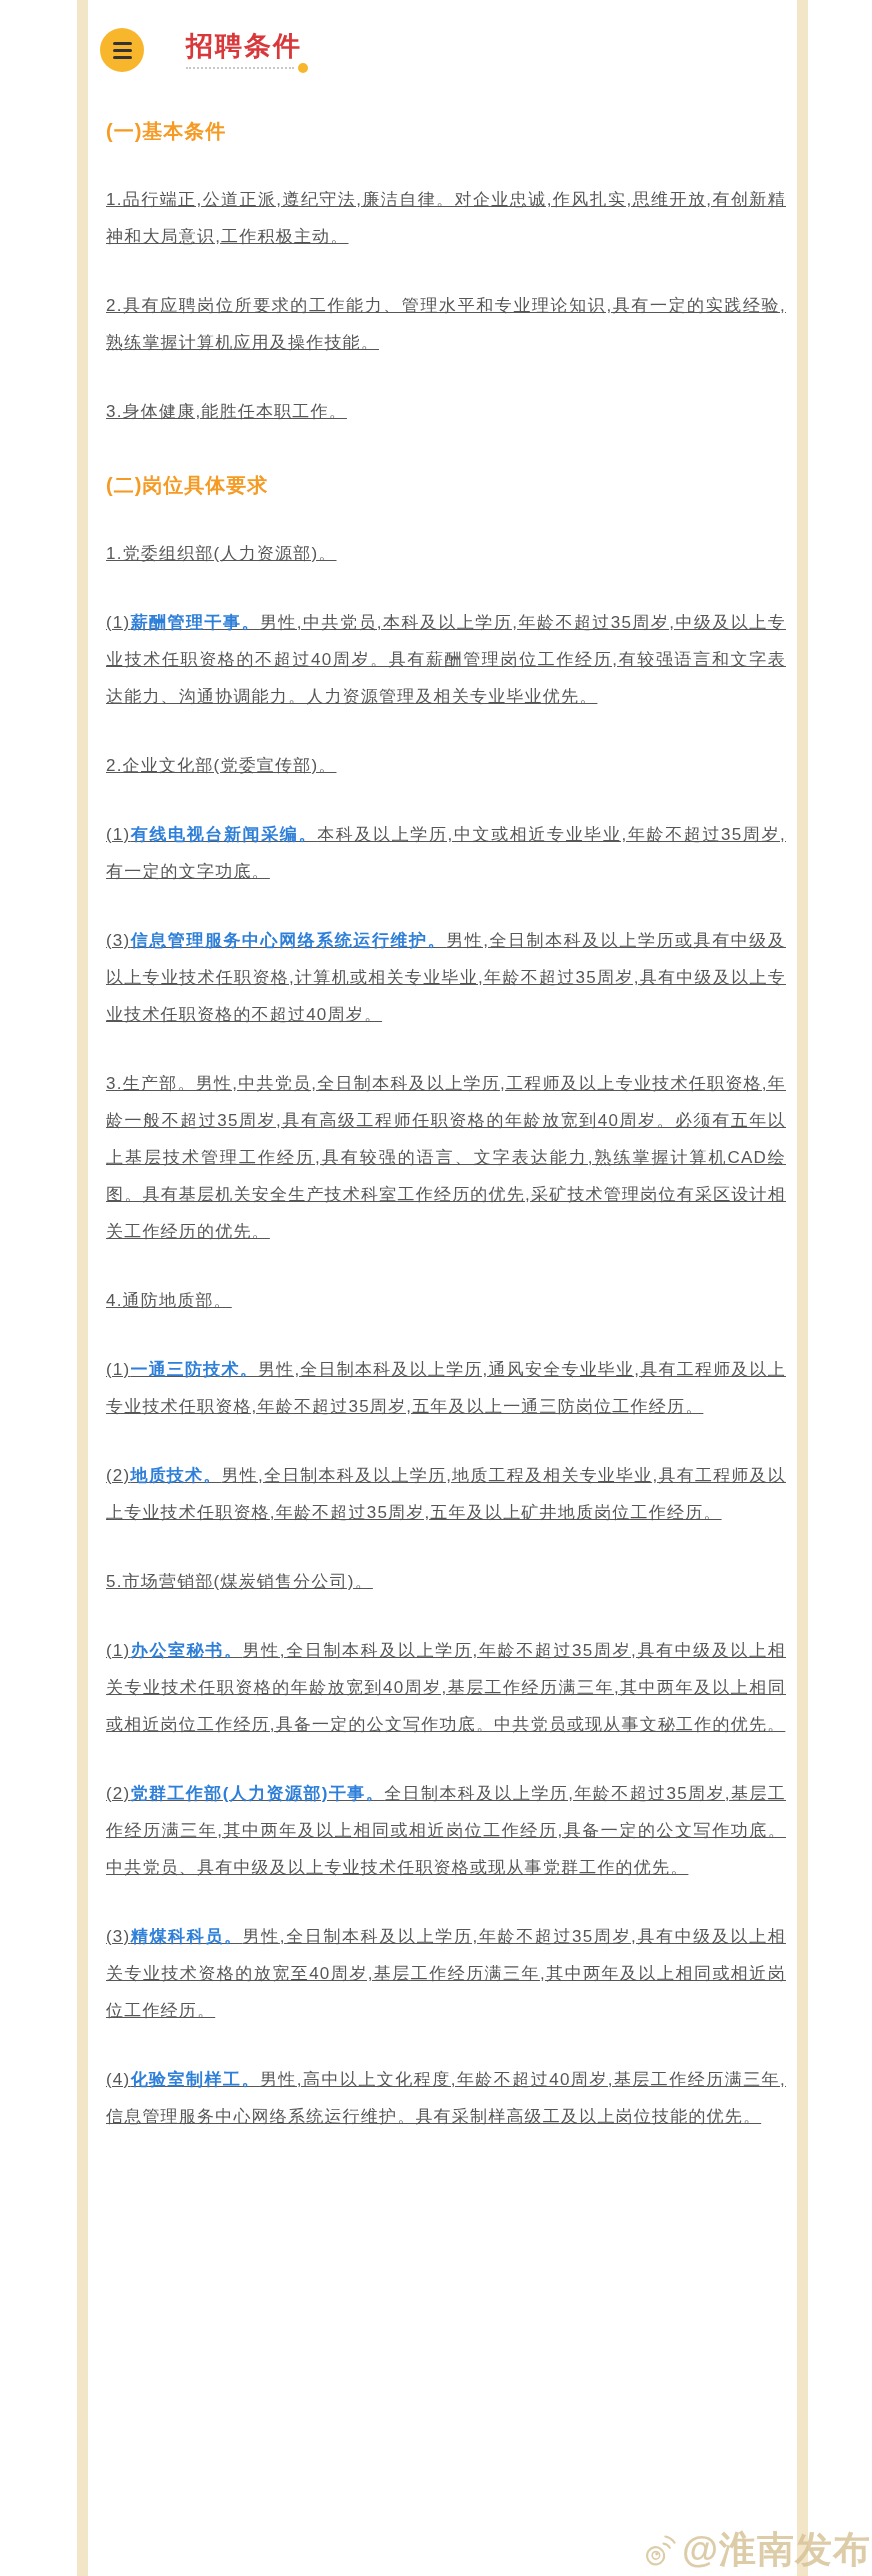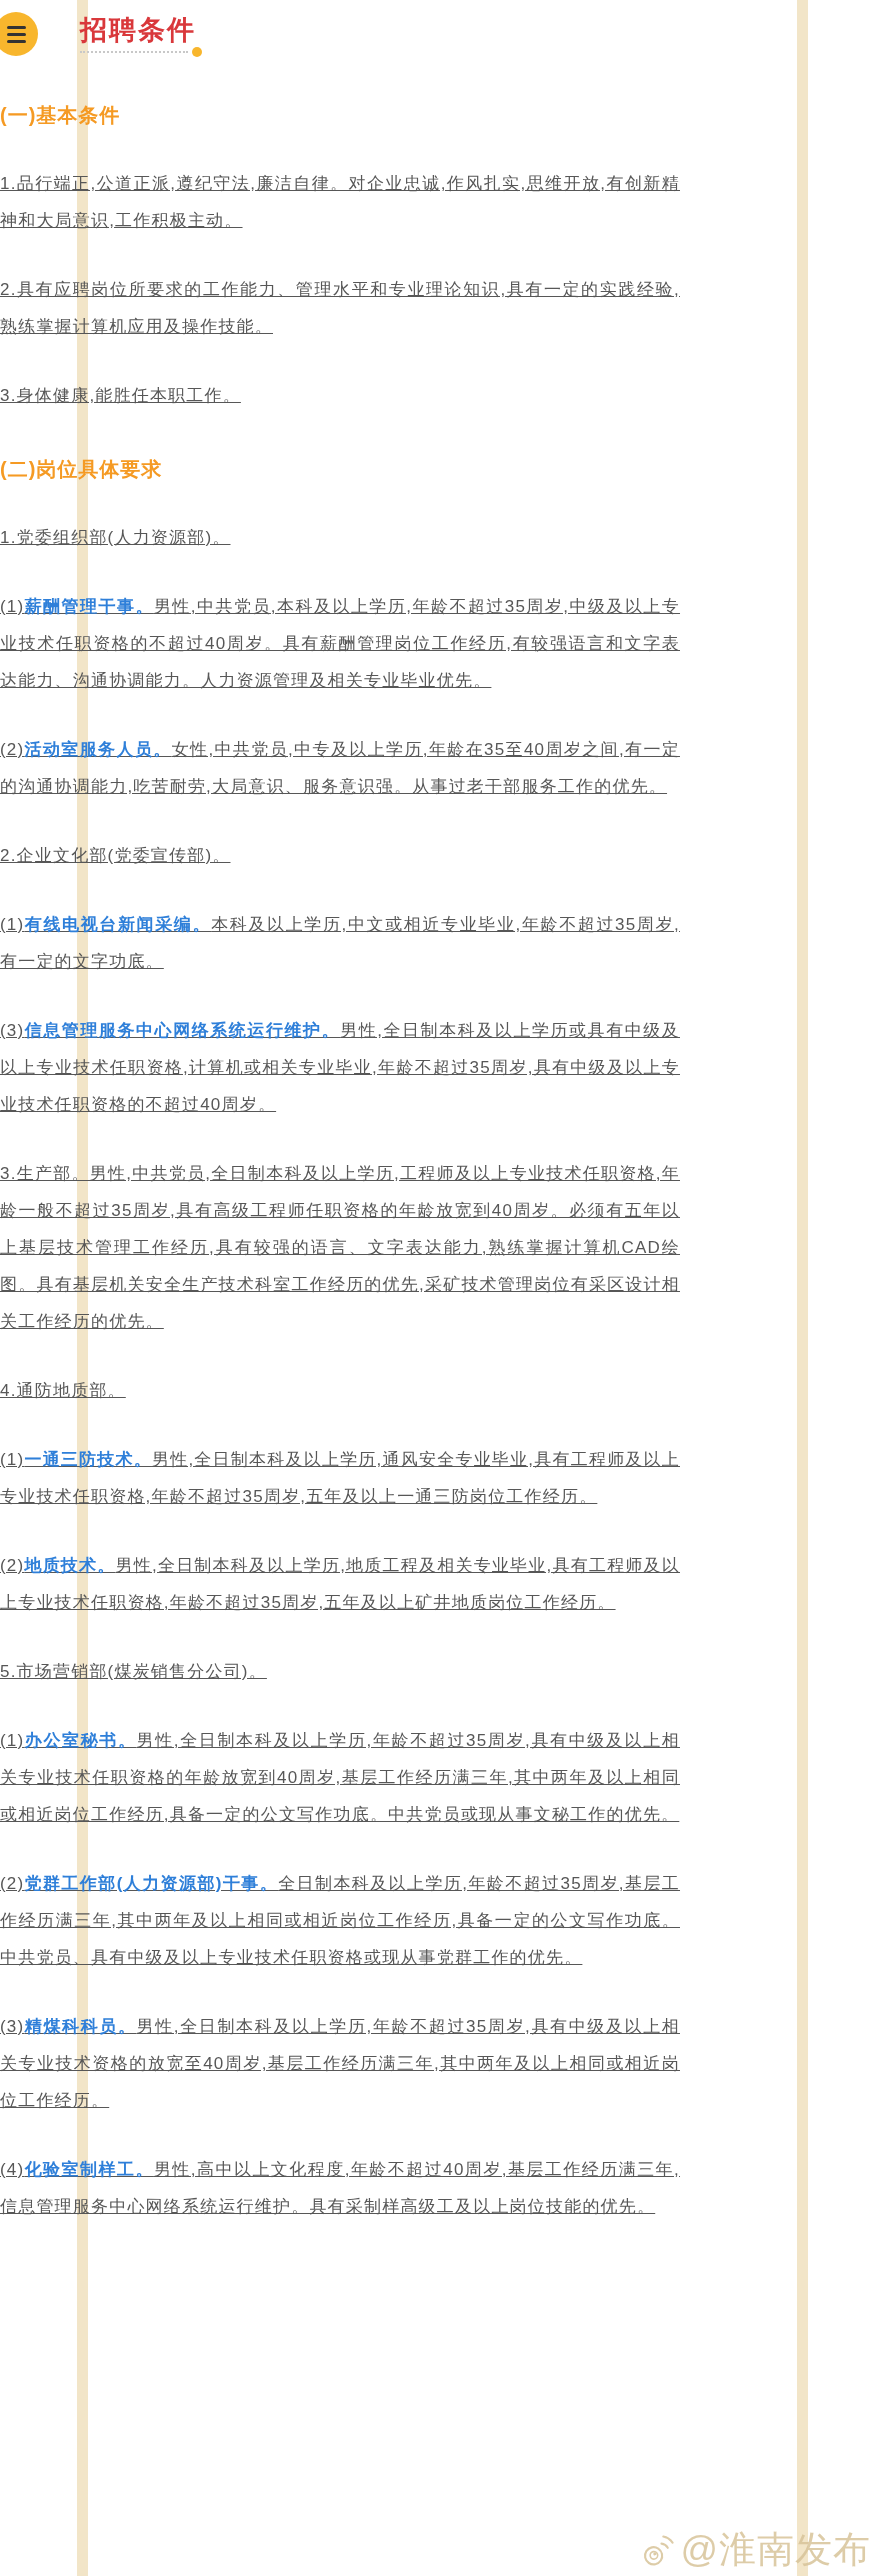--- a/index.html
+++ b/index.html
@@ -25,22 +25,23 @@
     background:#ffffff;
   }
   .strip{
     position:absolute;top:0;bottom:0;width:11px;
     background:var(--strip);
   }
   .strip.left{left:77px;}
   .strip.right{left:797px;}
   .content{
     position:relative;
+    margin-left:106px;
     width:680px;
-    padding-top:8px;
+    padding-top:24px;
   }
   
   .title-header{
     display:flex;align-items:center;
     margin-left:-6px;
     height:52px;
   }
   .menu-circle{
     width:44px;height:44px;border-radius:50%;
     background:var(--yellow);
@@ -104,21 +105,21 @@
     z-index:5;
   }
   .wm-icon{
     width:36px;height:34px;
     transform:rotate(-12deg);
     margin-right:4px;
     margin-bottom:2px;
   }
   .wm-text{
     font-size:37px;
-    font-weight:normal;
+    font-weight:bold;
     letter-spacing:1px;
     line-height:1;
   }
 </style>
 </head>
 <body>
 
 <div class="page">
   <div class="strip left"></div>
   <div class="strip right"></div>
@@ -139,21 +140,20 @@
     </header>
 
     <main id="sections">
         <h2 class="section-heading">(一)基本条件</h2>
         <p class="para"><span>1.品行端正,公道正派,遵纪守法,廉洁自律。对企业忠诚,作风扎实,思维开放,有创新精神和大局意识,工作积极主动。</span></p>
         <p class="para"><span>2.具有应聘岗位所要求的工作能力、管理水平和专业理论知识,具有一定的实践经验,熟练掌握计算机应用及操作技能。</span></p>
         <p class="para"><span>3.身体健康,能胜任本职工作。</span></p>
         <h2 class="section-heading">(二)岗位具体要求</h2>
         <p class="para"><span>1.党委组织部(人力资源部)。</span></p>
         <p class="para"><span>(1)</span><span class="em">薪酬管理干事。</span><span>男性,中共党员,本科及以上学历,年龄不超过35周岁,中级及以上专业技术任职资格的不超过40周岁。具有薪酬管理岗位工作经历,有较强语言和文字表达能力、沟通协调能力。人力资源管理及相关专业毕业优先。</span></p>
-        <p class="para"><span>(2)</span><span class="em">活动室服务人员。</span><span>女性,中共党员,中专及以上学历,年龄在35至40周岁之间,有一定的沟通协调能力,吃苦耐劳,大局意识、服务意识强。从事过老干部服务工作的优先。</span></p>
         <p class="para"><span>2.企业文化部(党委宣传部)。</span></p>
         <p class="para"><span>(1)</span><span class="em">有线电视台新闻采编。</span><span>本科及以上学历,中文或相近专业毕业,年龄不超过35周岁,有一定的文字功底。</span></p>
         <p class="para"><span>(3)</span><span class="em">信息管理服务中心网络系统运行维护。</span><span>男性,全日制本科及以上学历或具有中级及以上专业技术任职资格,计算机或相关专业毕业,年龄不超过35周岁,具有中级及以上专业技术任职资格的不超过40周岁。</span></p>
         <p class="para"><span>3.生产部。男性,中共党员,全日制本科及以上学历,工程师及以上专业技术任职资格,年龄一般不超过35周岁,具有高级工程师任职资格的年龄放宽到40周岁。必须有五年以上基层技术管理工作经历,具有较强的语言、文字表达能力,熟练掌握计算机CAD绘图。具有基层机关安全生产技术科室工作经历的优先,采矿技术管理岗位有采区设计相关工作经历的优先。</span></p>
         <p class="para"><span>4.通防地质部。</span></p>
         <p class="para"><span>(1)</span><span class="em">一通三防技术。</span><span>男性,全日制本科及以上学历,通风安全专业毕业,具有工程师及以上专业技术任职资格,年龄不超过35周岁,五年及以上一通三防岗位工作经历。</span></p>
         <p class="para"><span>(2)</span><span class="em">地质技术。</span><span>男性,全日制本科及以上学历,地质工程及相关专业毕业,具有工程师及以上专业技术任职资格,年龄不超过35周岁,五年及以上矿井地质岗位工作经历。</span></p>
         <p class="para"><span>5.市场营销部(煤炭销售分公司)。</span></p>
         <p class="para"><span>(1)</span><span class="em">办公室秘书。</span><span>男性,全日制本科及以上学历,年龄不超过35周岁,具有中级及以上相关专业技术任职资格的年龄放宽到40周岁,基层工作经历满三年,其中两年及以上相同或相近岗位工作经历,具备一定的公文写作功底。中共党员或现从事文秘工作的优先。</span></p>
         <p class="para"><span>(2)</span><span class="em">党群工作部(人力资源部)干事。</span><span>全日制本科及以上学历,年龄不超过35周岁,基层工作经历满三年,其中两年及以上相同或相近岗位工作经历,具备一定的公文写作功底。中共党员、具有中级及以上专业技术任职资格或现从事党群工作的优先。</span></p>

